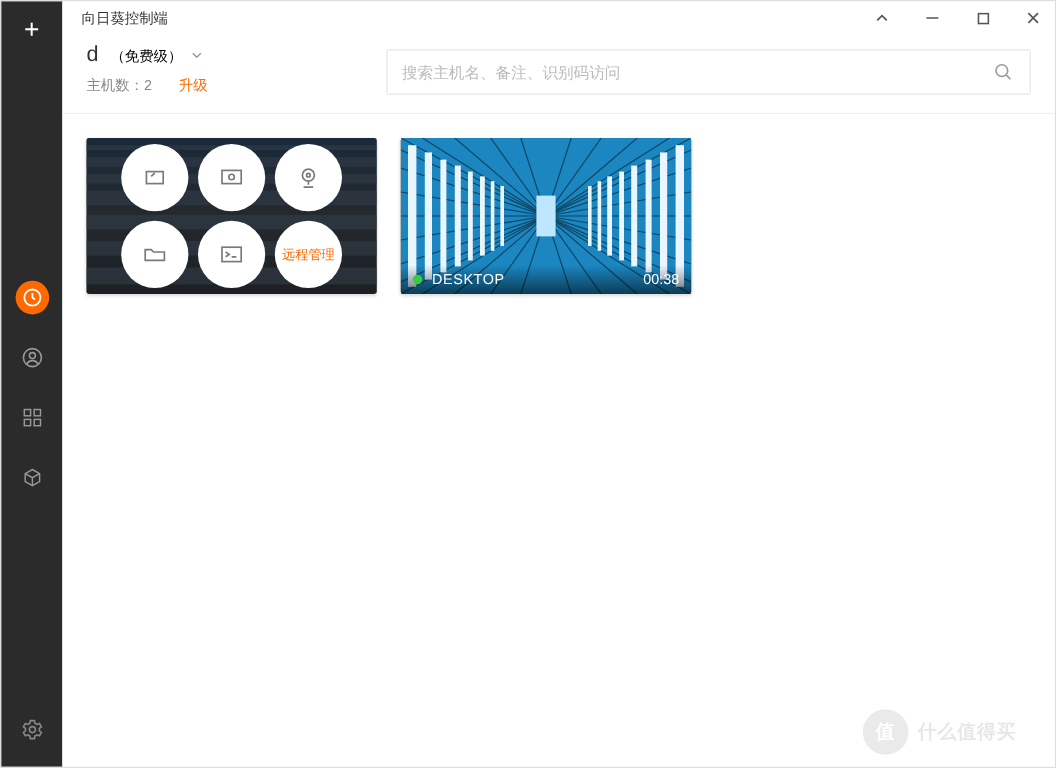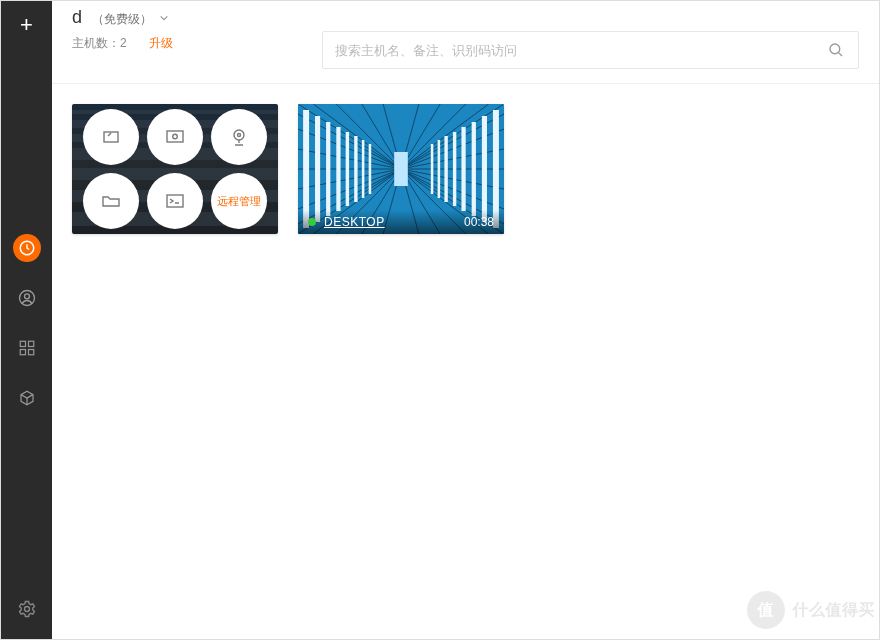--- a/index.html
+++ b/index.html
@@ -20,50 +20,50 @@
   .titlebar { height: 28px; display: flex; align-items: center; padding: 0 10px 0 16px; font-size: 12px; color: #333; }
   .titlebar .title { flex: 1; }
   .win-controls { display: flex; gap: 26px; align-items: center; }
   .win-controls span { width: 16px; height: 16px; display: flex; align-items: center; justify-content: center; cursor: pointer; color: #555; }
   .win-controls svg { stroke: #555; fill: none; }
 
   .header-row { display: flex; align-items: flex-start; padding: 6px 20px 14px 20px; border-bottom: 1px solid #f0f0f0; }
   .account { width: 230px; }
   .account .acc-line1 { display: flex; align-items: baseline; font-size: 15px; color: #333; }
   .account .acc-name { font-size: 18px; letter-spacing: 8px; }
-  .account .acc-tier { color: #737373; font-size: 12px; margin-left: 2px; }
+  .account .acc-tier { color: #000000; font-size: 12px; margin-left: 2px; }
   .account .chevron { margin-left: 6px; color: #999; font-size: 12px; cursor: pointer; }
   .account .acc-line2 { font-size: 12px; color: #888; margin-top: 7px; }
   .account .upgrade { color: #ff6a00; margin-left: 19px; cursor: pointer; }
 
-  .search { flex: 1; height: 38px; margin-left: 20px; margin-top: 24px; border: 1px solid #e6e6e6; border-radius: 2px; display: flex; align-items: center; padding: 0 12px; }
+  .search { flex: 1; height: 38px; margin-left: 20px; margin-top: 6px; border: 1px solid #e6e6e6; border-radius: 2px; display: flex; align-items: center; padding: 0 12px; }
   .search input { flex: 1; border: none; outline: none; font-size: 13px; color: #333; background: transparent; }
   .search input::placeholder { color: #bbb; }
   .search .sicon { width: 20px; height: 20px; display: flex; align-items: center; justify-content: center; cursor: pointer; }
   .search svg { stroke: #999; fill: none; }
 
   .hosts { padding: 20px; display: flex; gap: 20px; flex-wrap: wrap; align-items: flex-start; }
-  .host-card { width: 206px; height: 130px; border-radius: 2px; position: relative; overflow: hidden; cursor: pointer; box-shadow: 0 1px 3px rgba(0,0,0,.15); }
+  .host-card { width: 242px; height: 130px; border-radius: 2px; position: relative; overflow: hidden; cursor: pointer; box-shadow: 0 1px 3px rgba(0,0,0,.15); }
 
   .host-card.dark { background: linear-gradient(180deg, #1a2a3a 0%, #24292e 50%, #1c2024 100%); }
   .dark .underlay { position: absolute; inset: 0; opacity: .6; }
   .dark .underlay .col { position: absolute; left: 0; right: 0; background: #333d48; }
   .dark .action-grid { position: relative; display: grid; grid-template-columns: repeat(3,56px); grid-template-rows: repeat(2,56px); gap: 8px; justify-content: center; align-content: center; height: 100%; }
   .actbtn { background: #fff; border-radius: 50%; display: flex; align-items: center; justify-content: center; }
   .actbtn svg { stroke: #7a7a7a; fill: none; }
   .actbtn.text { color: #ff6a00; font-size: 11px; }
 
   .host-card.thumb { background: #222; }
   .thumb .perspective { position: absolute; inset: 0; overflow: hidden; background: linear-gradient(#2ba6d9, #1479b8 60%, #052a44); }
   .thumb .perspective svg { width: 100%; height: 100%; }
   .thumb .bar { position: absolute; left: 0; right: 0; bottom: 0; height: 24px; display: flex; align-items: center; padding: 0 10px; color: #fff; font-size: 12px; background: linear-gradient(to top, rgba(0,0,0,.55), rgba(0,0,0,0)); }
   .thumb .status-dot { width: 8px; height: 8px; border-radius: 50%; background: #37c93f; margin-right: 8px; }
-  .thumb .hname { flex: 1; letter-spacing: .5px; text-decoration: underline; }
-
-  .watermark { position: absolute; right: 4px; bottom: 10px; display: flex; align-items: center; gap: 8px; opacity: .35; }
+  .thumb .hname { flex: 1; letter-spacing: .5px; }
+
+  .watermark { position: absolute; right: 32px; bottom: 10px; display: flex; align-items: center; gap: 8px; opacity: .35; }
   .watermark .circ { width: 38px; height: 38px; border-radius: 50%; background: #c5c5c5; display: flex; align-items: center; justify-content: center; color: #fff; font-size: 16px; font-weight: bold; }
   .watermark .wm-text { font-size: 16px; color: #bbb; font-weight: 600; letter-spacing: .5px; }
 </style>
 </head>
 <body>
 
 <div class="sidebar">
   <div class="plus">+</div>
   <div class="nav">
     <div class="nav-item active">
@@ -98,20 +98,45 @@
   <div class="settings">
     <svg width="20" height="20" viewBox="0 0 24 24" stroke-width="1.6">
         <circle cx="12" cy="12" r="3"></circle>
         <path d="M19 12a7 7 0 0 0-.1-1.2l2.1-1.6-2-3.4-2.5 1a7 7 0 0 0-2-1.2L14 3h-4l-.5 2.6a7 7 0 0 0-2 1.2l-2.5-1-2 3.4 2.1 1.6A7 7 0 0 0 5 12c0 .4 0 .8.1 1.2l-2.1 1.6 2 3.4 2.5-1a7 7 0 0 0 2 1.2L10 21h4l.5-2.6a7 7 0 0 0 2-1.2l2.5 1 2-3.4-2.1-1.6c.1-.4.1-.8.1-1.2z"></path>
       </svg>
   </div>
 </div>
 
 <div class="main">
 
+  <div class="titlebar">
+    <div class="title">向日葵控制端</div>
+    <div class="win-controls">
+      <span>
+          <svg width="12" height="12" viewBox="0 0 12 12" stroke-width="1.4">
+            <path d="M2 8l4-4 4 4"></path>
+          </svg>
+        </span>
+      <span>
+          <svg width="12" height="12" viewBox="0 0 12 12" stroke-width="1.4">
+            <path d="M1 6h10"></path>
+          </svg>
+        </span>
+      <span>
+          <svg width="11" height="11" viewBox="0 0 12 12" stroke-width="1.4">
+            <rect x="1.5" y="1.5" width="9" height="9"></rect>
+          </svg>
+        </span>
+      <span>
+          <svg width="12" height="12" viewBox="0 0 12 12" stroke-width="1.4">
+            <path d="M2 2l8 8M10 2l-8 8"></path>
+          </svg>
+        </span>
+    </div>
+  </div>
 
   <div class="header-row">
     <div class="account">
       <div class="acc-line1">
         <span class="acc-name">d</span>
         <span class="acc-tier">（免费级）</span>
         <span class="chevron">
           <svg width="12" height="10" viewBox="0 0 12 12" stroke="#999" stroke-width="1.4" fill="none">
               <path d="M2 4l4 4 4-4"></path>
             </svg>

